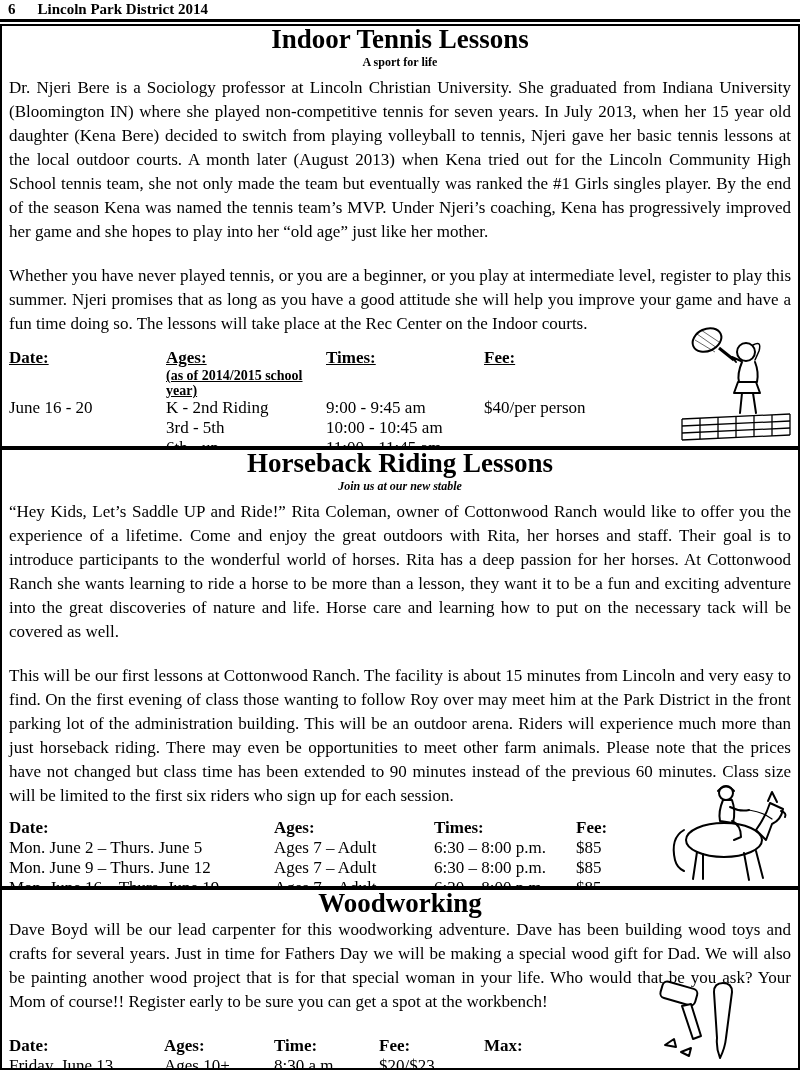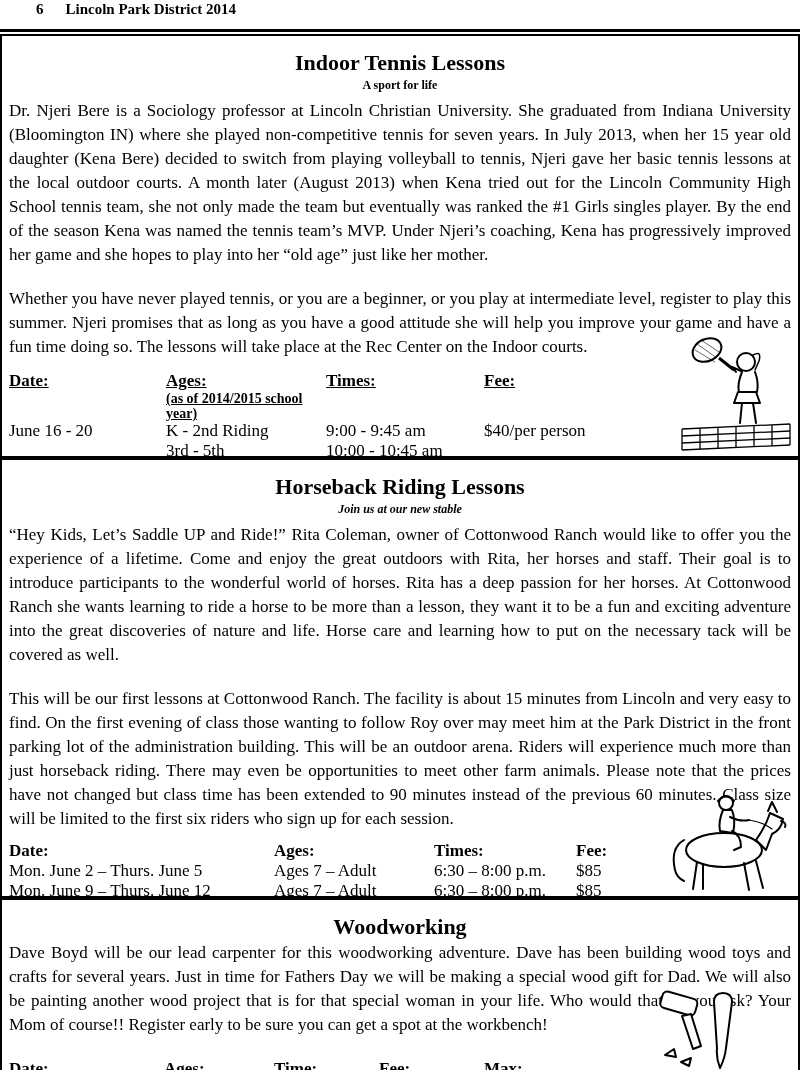--- a/index.html
+++ b/index.html
@@ -4,31 +4,31 @@
 <style>
   * { margin:0; padding:0; box-sizing:border-box; }
   html,body { background:#ffffff; }
   body {
     width:800px; height:1070px; overflow:hidden;
     font-family:"Liberation Serif", serif; color:#000;
   }
   .page { width:800px; height:1070px; position:relative; background:#fff; }
 
   
-  .masthead { height:29px; padding:1px 0 0 8px; font-weight:bold; font-size:15px;margin-left:28px; }
+  .masthead { height:19px; padding:1px 0 0 8px; font-weight:bold; font-size:15px; }
   .masthead .pgnum { display:inline-block; margin-right:22px; }
   .rule { height:3px; background:#000; margin-bottom:2px; }
 
   
   .box { border:2px solid #000; padding:2px 7px; position:relative; background:#fff; overflow:hidden; }
   .box.tennis { height:424px; }
   .box.horseback { height:440px; }
   .box.woodworking { height:182px; }
 
-  .section-title { text-align:center; font-size:22px; font-weight:bold; line-height:23px;margin-top:13px; }
+  .section-title { text-align:center; font-size:27px; font-weight:bold; line-height:23px; }
   .section-sub { text-align:center; font-size:12px; font-weight:bold; line-height:22px; }
   .section-sub.italic { font-style:italic; }
 
   p.body { font-size:17px; line-height:24px; text-align:justify; }
   p.body.first { margin-top:3px; }
   p.body.gap { margin-top:20px; }
 
   
   .sched { display:grid; font-size:17px; line-height:20px; }
   .sched .th { font-weight:bold; }

